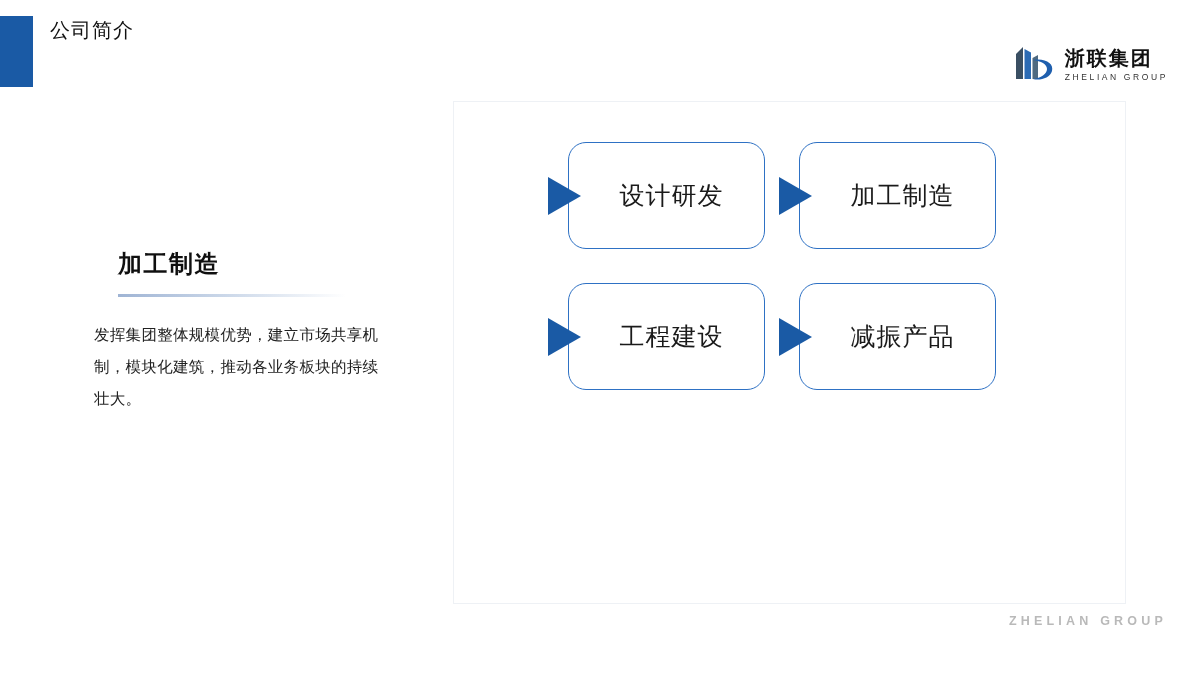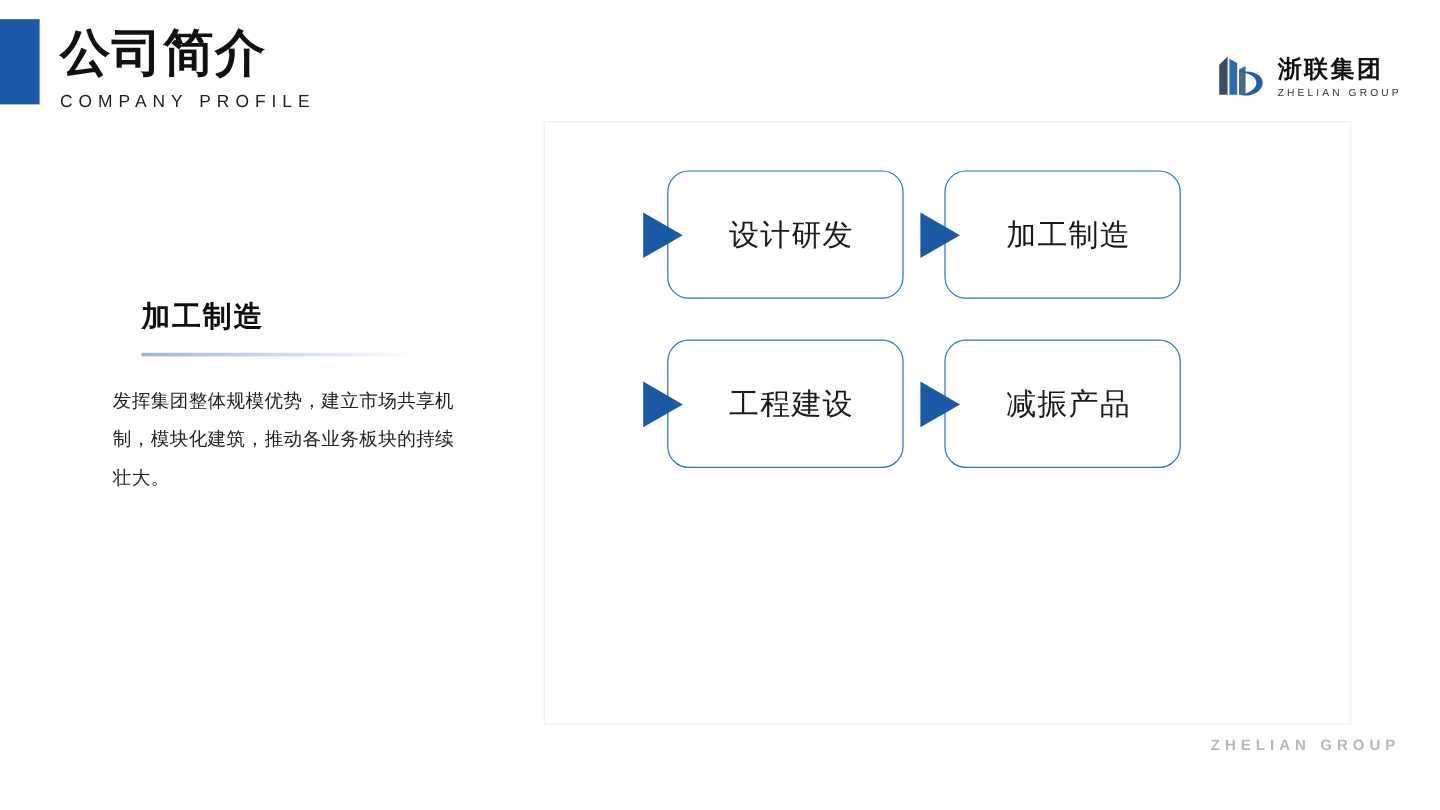--- a/index.html
+++ b/index.html
@@ -26,22 +26,22 @@
     width: 33px;
     height: 71px;
     background: #1A5AA5;
   }
   .header-text {
     position: absolute;
     left: 50px;
     top: 18px;
   }
   .header-title {
-    font-size: 42px;
-    font-weight: bold;
+    font-size: 20px;
+    font-weight: normal;
     color: #111111;
     letter-spacing: 1px;
     line-height: 1.25;
     margin: 0;
   }
   .header-sub {
     font-size: 14.5px;
     color: #1d1d1d;
     letter-spacing: 5.0px;
     margin-top: 6px;
@@ -116,21 +116,21 @@
     position: absolute;
     left: 453px;
     top: 101px;
     width: 673px;
     height: 503px;
     border: 1px solid #eef1f5;
     box-sizing: border-box;
   }
   .grid {
     position: absolute;
-    left: 102px;
+    left: 114px;
     top: 40px;
     display: grid;
     grid-template-columns: 197px 197px;
     grid-template-rows: 107px 107px 107px;
     column-gap: 58px;
     row-gap: 56px;
     gap: 34px;
   }
   .cell {
     position: relative;
@@ -193,21 +193,20 @@
   }
 </style>
 </head>
 <body>
 
 <div id="slide">
 
   <div class="header-bar"></div>
   <div class="header-text">
     <div class="header-title">公司简介</div>
-    <div class="header-sub">COMPANY PROFILE</div>
   </div>
 
   <div class="logo">
     <svg class="logo-mark" viewBox="0 0 42 44">
       <path d="M2 16 L2 41 L9 41 L9 9 Z" fill="#3a4f63"></path>
       <path d="M10.5 11 L10.5 41 L17 41 L17 14.5 Z" fill="#2b6bb5"></path>
       <path d="M18.5 20 L18.5 41 L24 41 L24 17 Z" fill="#4f6a80"></path>
       <path d="M19 22 C32 20, 40 26, 38 33 C36 40, 26 43, 19 41 C27 40, 33 36, 33 31 C33 26, 27 23, 19 22 Z" fill="#1f5fae"></path>
     </svg>
     <div class="logo-words">

